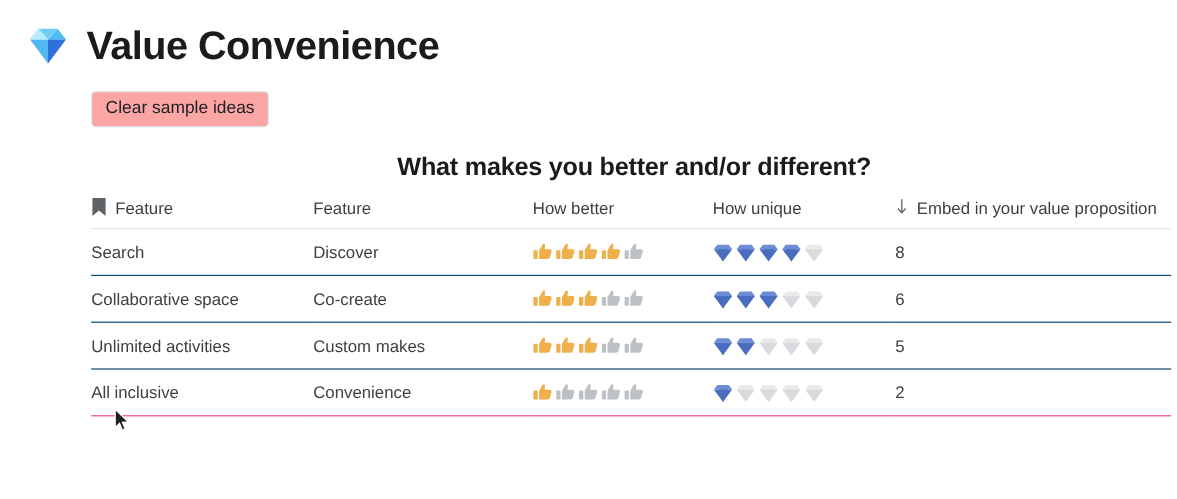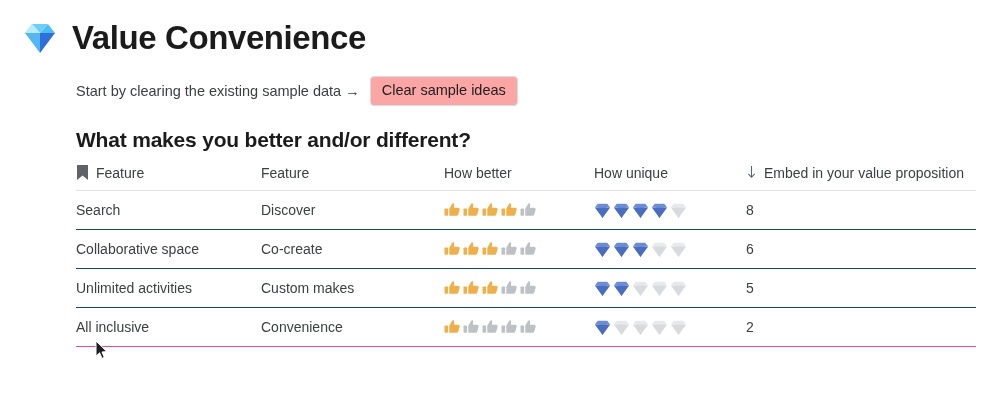--- a/index.html
+++ b/index.html
@@ -65,20 +65,21 @@
   }
 
   
   .section-heading {
     font-size: 21px;
     font-weight: bold;
     color: #1b1b1b;
     letter-spacing: -0.2px;
     margin: 0;
     padding: 22px 0 0 76px;
+    text-align: center;
   }
 
   
   .table-wrap {
     padding: 13px 0 0 76px;
   }
   table.vp-table {
     border-collapse: collapse;
     width: 900px;
     table-layout: fixed;
@@ -129,21 +130,20 @@
       <polygon points="12,6 28,6 20,15" fill="#6FCDF8"></polygon>
       <polygon points="5,15 20,15 20,35" fill="#53B7F2"></polygon>
       <polygon points="20,15 35,15 20,35" fill="#2E6FD9"></polygon>
       <polygon points="5,15 12,6 20,15" fill="#B9EBFC"></polygon>
     </svg>
   </span>
   <h1 class="page-title">Value Convenience</h1>
 </div>
 
 <div class="subtitle-row">
-  <span class="subtitle-text">Start by clearing the existing sample data →</span>
   <button class="clear-btn">Clear sample ideas</button>
 </div>
 
 <h2 class="section-heading">What makes you better and/or different?</h2>
 
 <div class="table-wrap">
   <table class="vp-table">
     <thead>
       <tr>
         <th class="col-feature">

